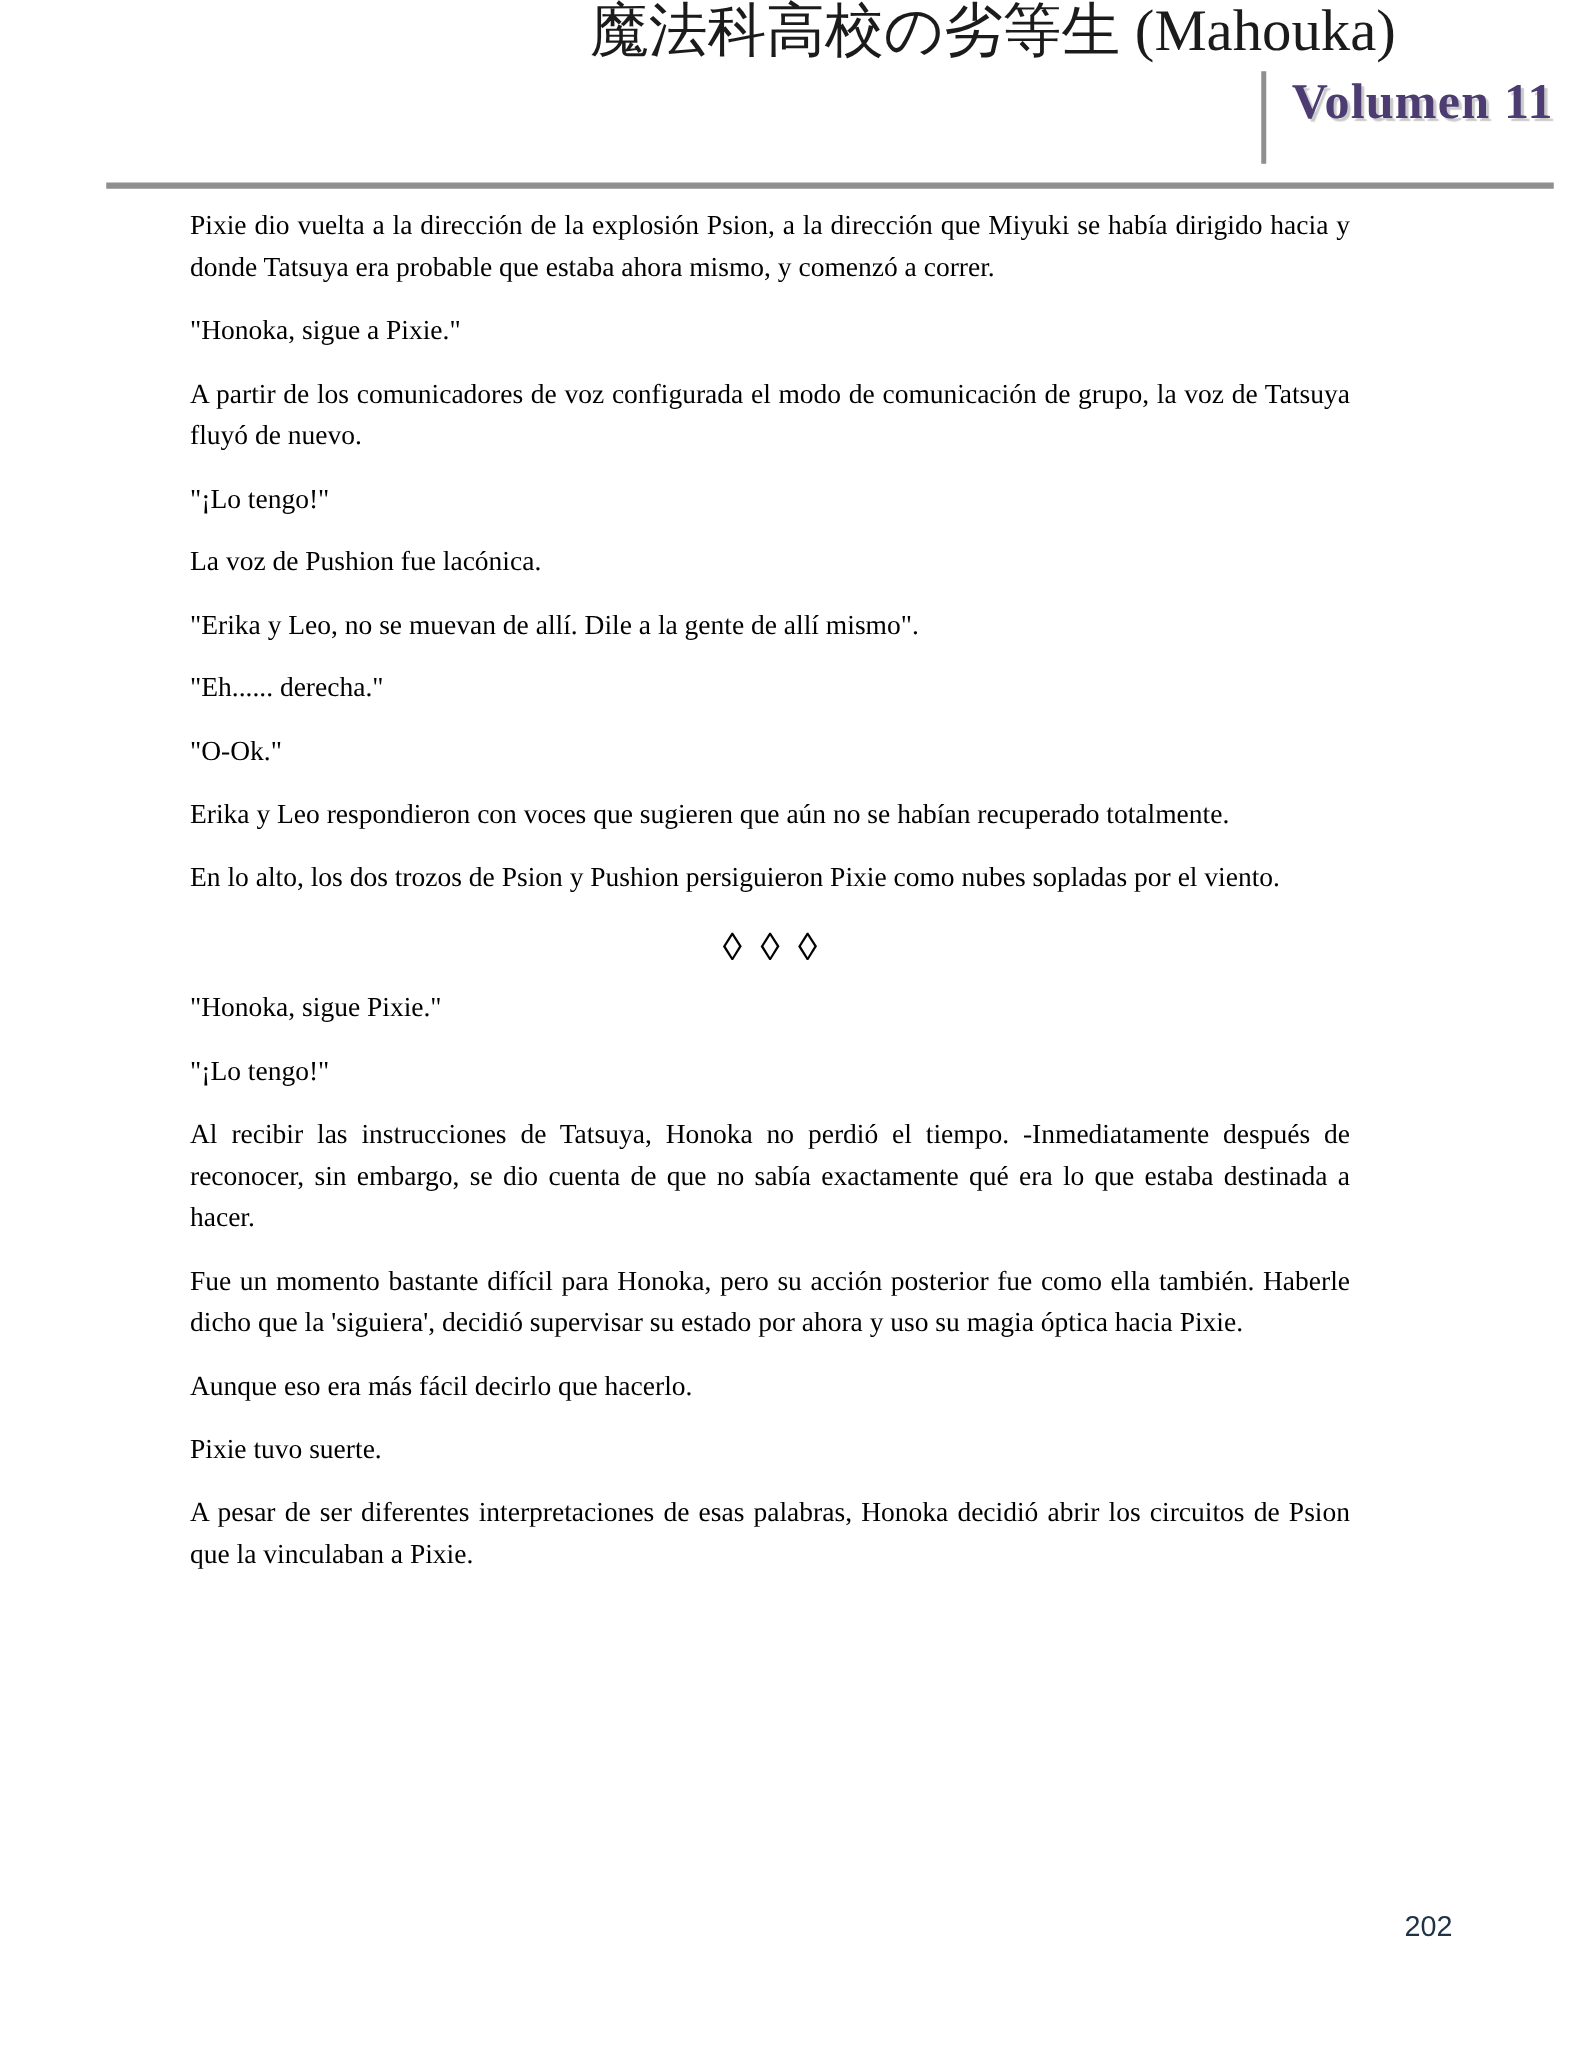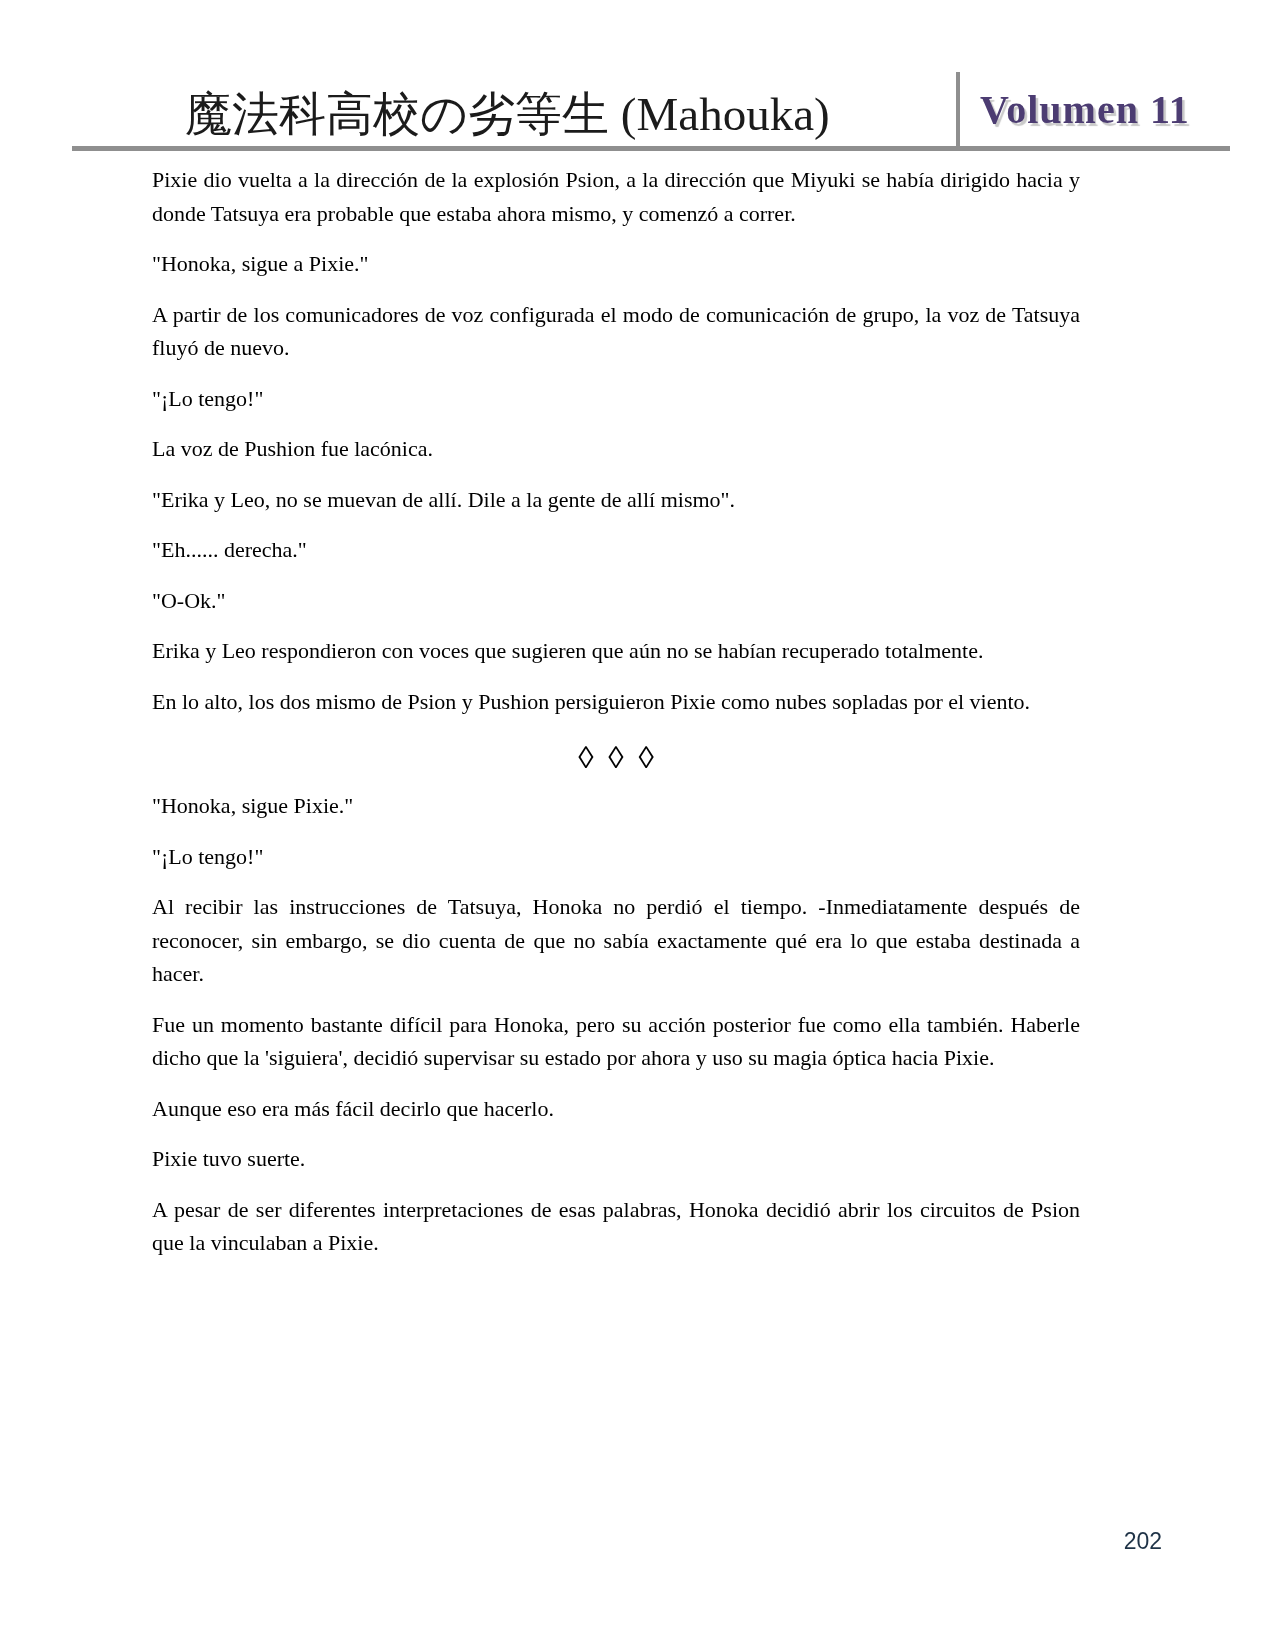--- a/index.html
+++ b/index.html
@@ -13,46 +13,46 @@
     height: 1650px;
     background: #ffffff;
     font-family: "Liberation Serif", "DejaVu Serif", serif;
     color: #000000;
     overflow: hidden;
   }
 
   
   .header {
     position: absolute;
-    left: 72px;
+    left: 85px;
     top: 0;
     width: 1158px;
     height: 146px;
     border-bottom: 5px solid var(--rule-color, #8f8f8f);
     display: flex;
     align-items: flex-end;
     box-sizing: content-box;
+    flex-direction: column;
   }
   .header-left {
     width: 884px;
     box-sizing: border-box;
     padding-left: 113px;
     padding-bottom: 5px;
   }
   .doc-title {
     font-size: 47px;
     line-height: 1.1;
     color: #1b1b1b;
     white-space: nowrap;
   }
   .header-right {
     height: 74px;
     border-left: 4px solid var(--rule-color, #8f8f8f);
     display: flex;
-    align-items: center;
     padding-left: 20px;
   }
   .volume-label {
     font-weight: bold;
     font-size: 40px;
     letter-spacing: 1px;
     color: var(--volume-color, #4c3c72);
     text-shadow: 2.5px 2.5px 1px #c9c9c9;
     white-space: nowrap;
   }
@@ -106,21 +106,21 @@
 
   <p>Pixie dio vuelta a la dirección de la explosión Psion, a la dirección que Miyuki se había dirigido hacia y donde Tatsuya era probable que estaba ahora mismo, y comenzó a correr.</p>
       <p>"Honoka, sigue a Pixie."</p>
       <p>A partir de los comunicadores de voz configurada el modo de comunicación de grupo, la voz de Tatsuya fluyó de nuevo.</p>
       <p>"¡Lo tengo!"</p>
       <p>La voz de Pushion fue lacónica.</p>
       <p>"Erika y Leo, no se muevan de allí. Dile a la gente de allí mismo".</p>
       <p>"Eh...... derecha."</p>
       <p>"O-Ok."</p>
       <p>Erika y Leo respondieron con voces que sugieren que aún no se habían recuperado totalmente.</p>
-      <p>En lo alto, los dos mismo de Psion y Pushion persiguieron Pixie como nubes sopladas por el viento.</p>
+      <p>En lo alto, los dos trozos de Psion y Pushion persiguieron Pixie como nubes sopladas por el viento.</p>
       <p class="scene-separator">◊ ◊ ◊</p>
       <p>"Honoka, sigue Pixie."</p>
       <p>"¡Lo tengo!"</p>
       <p>Al recibir las instrucciones de Tatsuya, Honoka no perdió el tiempo. -Inmediatamente después de reconocer, sin embargo, se dio cuenta de que no sabía exactamente qué era lo que estaba destinada a hacer.</p>
       <p>Fue un momento bastante difícil para Honoka, pero su acción posterior fue como ella también. Haberle dicho que la 'siguiera', decidió supervisar su estado por ahora y uso su magia óptica hacia Pixie.</p>
       <p>Aunque eso era más fácil decirlo que hacerlo.</p>
       <p>Pixie tuvo suerte.</p>
       <p>A pesar de ser diferentes interpretaciones de esas palabras, Honoka decidió abrir los circuitos de Psion que la vinculaban a Pixie.</p>
     </div>
 

